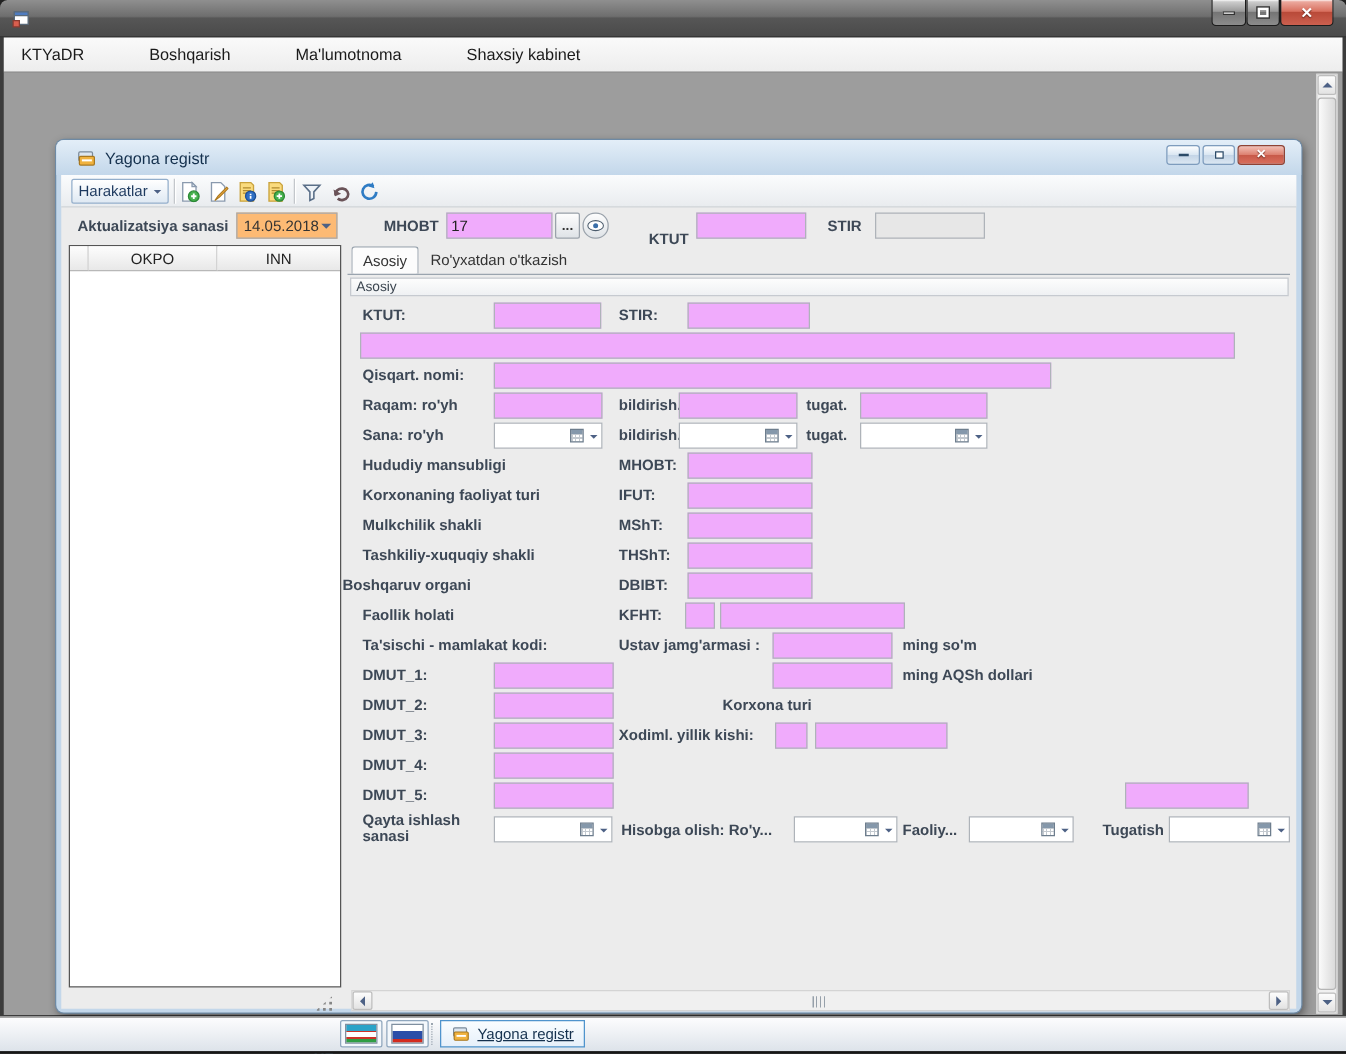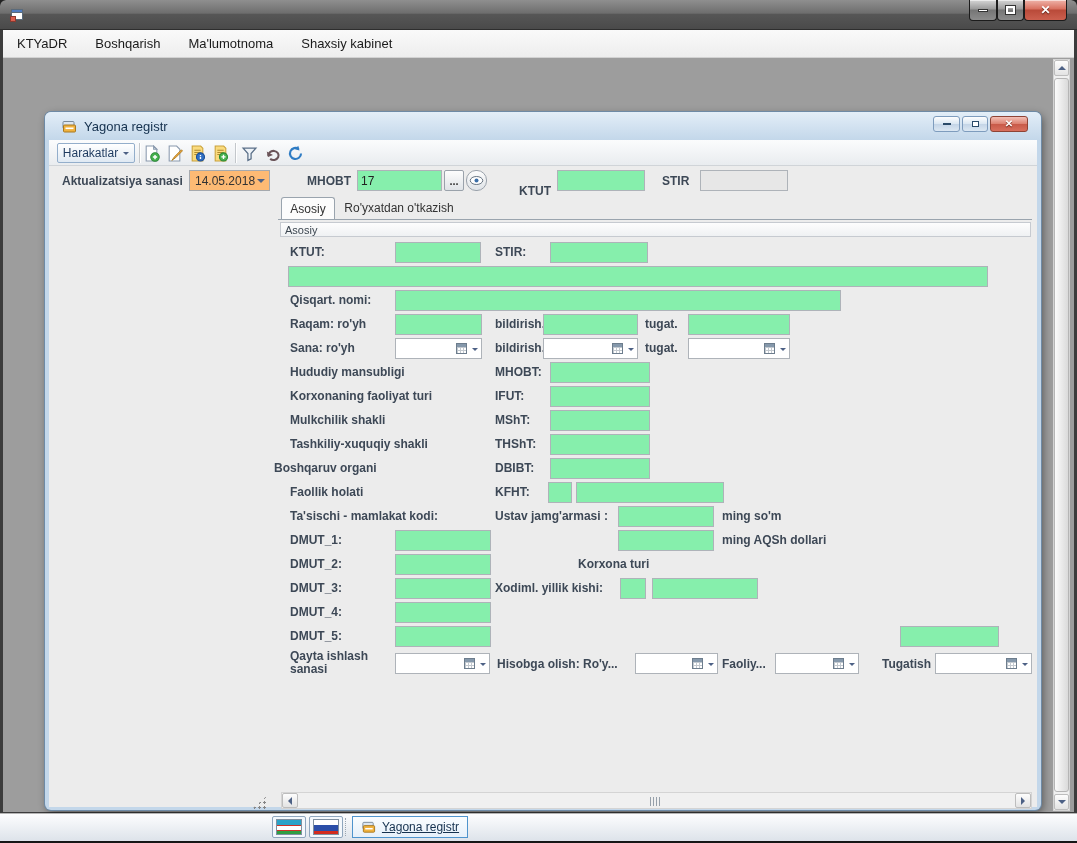--- a/index.html
+++ b/index.html
@@ -14,21 +14,21 @@
     border-bottom:1px solid #2e2e2e;border-radius:6px 6px 0 0;}
   .title-text{left:30px;top:8px;font-size:13px;color:#0c0c0c;text-shadow:0 1px 0 rgba(255,255,255,.35);white-space:nowrap;}
   .wbtn{top:0;height:21px;border:1px solid #1c1c1c;border-top:none;border-radius:0 0 4px 4px;
     background:linear-gradient(#d6d6d6,#9a9a9a 45%,#757575 50%,#8c8c8c);
     box-shadow:inset 0 1px 0 rgba(255,255,255,.55);display:flex;align-items:center;justify-content:center;}
   .wbtn.close{background:linear-gradient(#efb3a9,#d8705f 45%,#b94a39 50%,#cc604f);}
   .glyph-min{width:10px;height:3px;background:#fff;border:1px solid #333;}
   .glyph-max{width:9px;height:8px;border:2px solid #fff;outline:1px solid #333;background:transparent;}
   .glyph-x{color:#fff;font-size:12px;font-weight:bold;text-shadow:0 1px 1px #5a1c12;line-height:1;}
   .menubar{left:3px;top:30px;width:1071px;height:28px;
-    background:linear-gradient(#fafafa,#ededed);border-bottom:1px solid #d2d2d2;display:flex;align-items:stretch;}
+    background:linear-gradient(#fafafa,#ededed);border-bottom:1px solid #d2d2d2;display:flex;align-items:stretch;gap:24px;}
   .menu-item{padding:0 14px;line-height:28px;font-size:13px;color:#1a1a1a;white-space:nowrap;}
   .mdi{left:3px;top:58px;width:1071px;height:754px;background:#9d9d9d;}
   
   .sb-track{background:#f0f0f0;border:1px solid #d4d4d4;}
   .sb-btn{background:linear-gradient(#fdfdfd,#e3e3e3);border:1px solid #bdbdbd;border-radius:2px;
     display:flex;align-items:center;justify-content:center;}
   .tri{width:0;height:0;border:4px solid transparent;}
   .tri.up{border-bottom-color:#4d6185;margin-top:-4px;}
   .tri.down{border-top-color:#4d6185;margin-bottom:-4px;}
   .tri.left{border-right-color:#4d6185;margin-left:-4px;}
@@ -51,21 +51,21 @@
   
   .toolbar{left:49px;top:140px;width:988px;height:26px;
     background:linear-gradient(#fbfcfd,#e9ecef);border-bottom:1px solid #d0d4d8;}
   .actions-btn{left:57px;top:143px;width:78px;height:20px;border:1px solid #93aecb;border-radius:2px;
     background:linear-gradient(#ffffff,#dfe9f3);display:flex;align-items:center;justify-content:center;gap:5px;
     font-size:12px;color:#1e3a5f;}
   .tsep{top:143px;width:1px;height:20px;background:#c3c7cb;box-shadow:1px 0 0 #fff;}
   .tbtn{top:143px;width:21px;height:21px;display:flex;align-items:center;justify-content:center;}
   
   .lbl{position:absolute;font-size:12px;font-weight:bold;color:#3d4856;white-space:nowrap;}
-  .tb{position:absolute;height:21px;border:1px solid #aeb3b9;background:#86efac;font-size:12px;
+  .tb{position:absolute;height:21px;border:1px solid #aeb3b9;background:#f0abfc;font-size:12px;
     font-family:"Liberation Sans",sans-serif;padding:0 3px;color:#222;}
   .tb.dis{background:#e7e7e7;}
   .combo{position:absolute;height:21px;border:1px solid #a5a9ae;background:#fdba74;
     font-size:12px;color:#333;padding:3px 16px 0 5px;}
   .combo .tri.down{position:absolute;right:4px;top:8px;border-width:4px;}
   .mini-btn{position:absolute;height:21px;border:1px solid #9aa2ab;border-radius:2px;
     background:linear-gradient(#fdfdfd,#dfe3e7);display:flex;align-items:center;justify-content:center;
     font-size:11px;font-weight:bold;color:#333;}
   
   .grid{left:55px;top:196px;width:218px;height:594px;background:#fff;border:1px solid #555;}
@@ -237,20 +237,27 @@
     <svg width="15" height="11" viewBox="0 0 18 12">
         <ellipse cx="9" cy="6" rx="7.5" ry="4.8" fill="#fff" stroke="#4a5a6a"></ellipse>
         <circle cx="9" cy="6" r="2.4" fill="#3a6ea8"></circle>
       </svg>
   </div>
   <div class="lbl" style="left:519px;top:184px">KTUT</div>
   <input class="tb" style="left: 557px; top: 170px; width: 88px;">
   <div class="lbl" style="left:662px;top:174px">STIR</div>
   <input class="tb dis" style="left: 700px; top: 170px; width: 88px;">
 
+  <div class="abs grid">
+    <div class="grid-header">
+      <div class="gh-cell" style="width:15px"></div>
+      <div class="gh-cell" style="width:103px">OKPO</div>
+      <div class="gh-cell" style="flex:1;border-right:none">INN</div>
+    </div>
+  </div>
   <div class="abs grip"></div>
 
   <div class="tab active" style="left:281px;width:54px">Asosiy</div>
   <div class="tab" style="left:337px;width:124px">Ro'yxatdan o'tkazish</div>
   <div class="abs tabline"></div>
   <div class="abs group-hd">Asosiy</div>
 
   <div class="lbl" style="left:290px;top:245px">KTUT:</div>
   <input class="tb" style="left: 395px; top: 242px; width: 86px;">
   <div class="lbl" style="left:495px;top:245px">STIR:</div>

